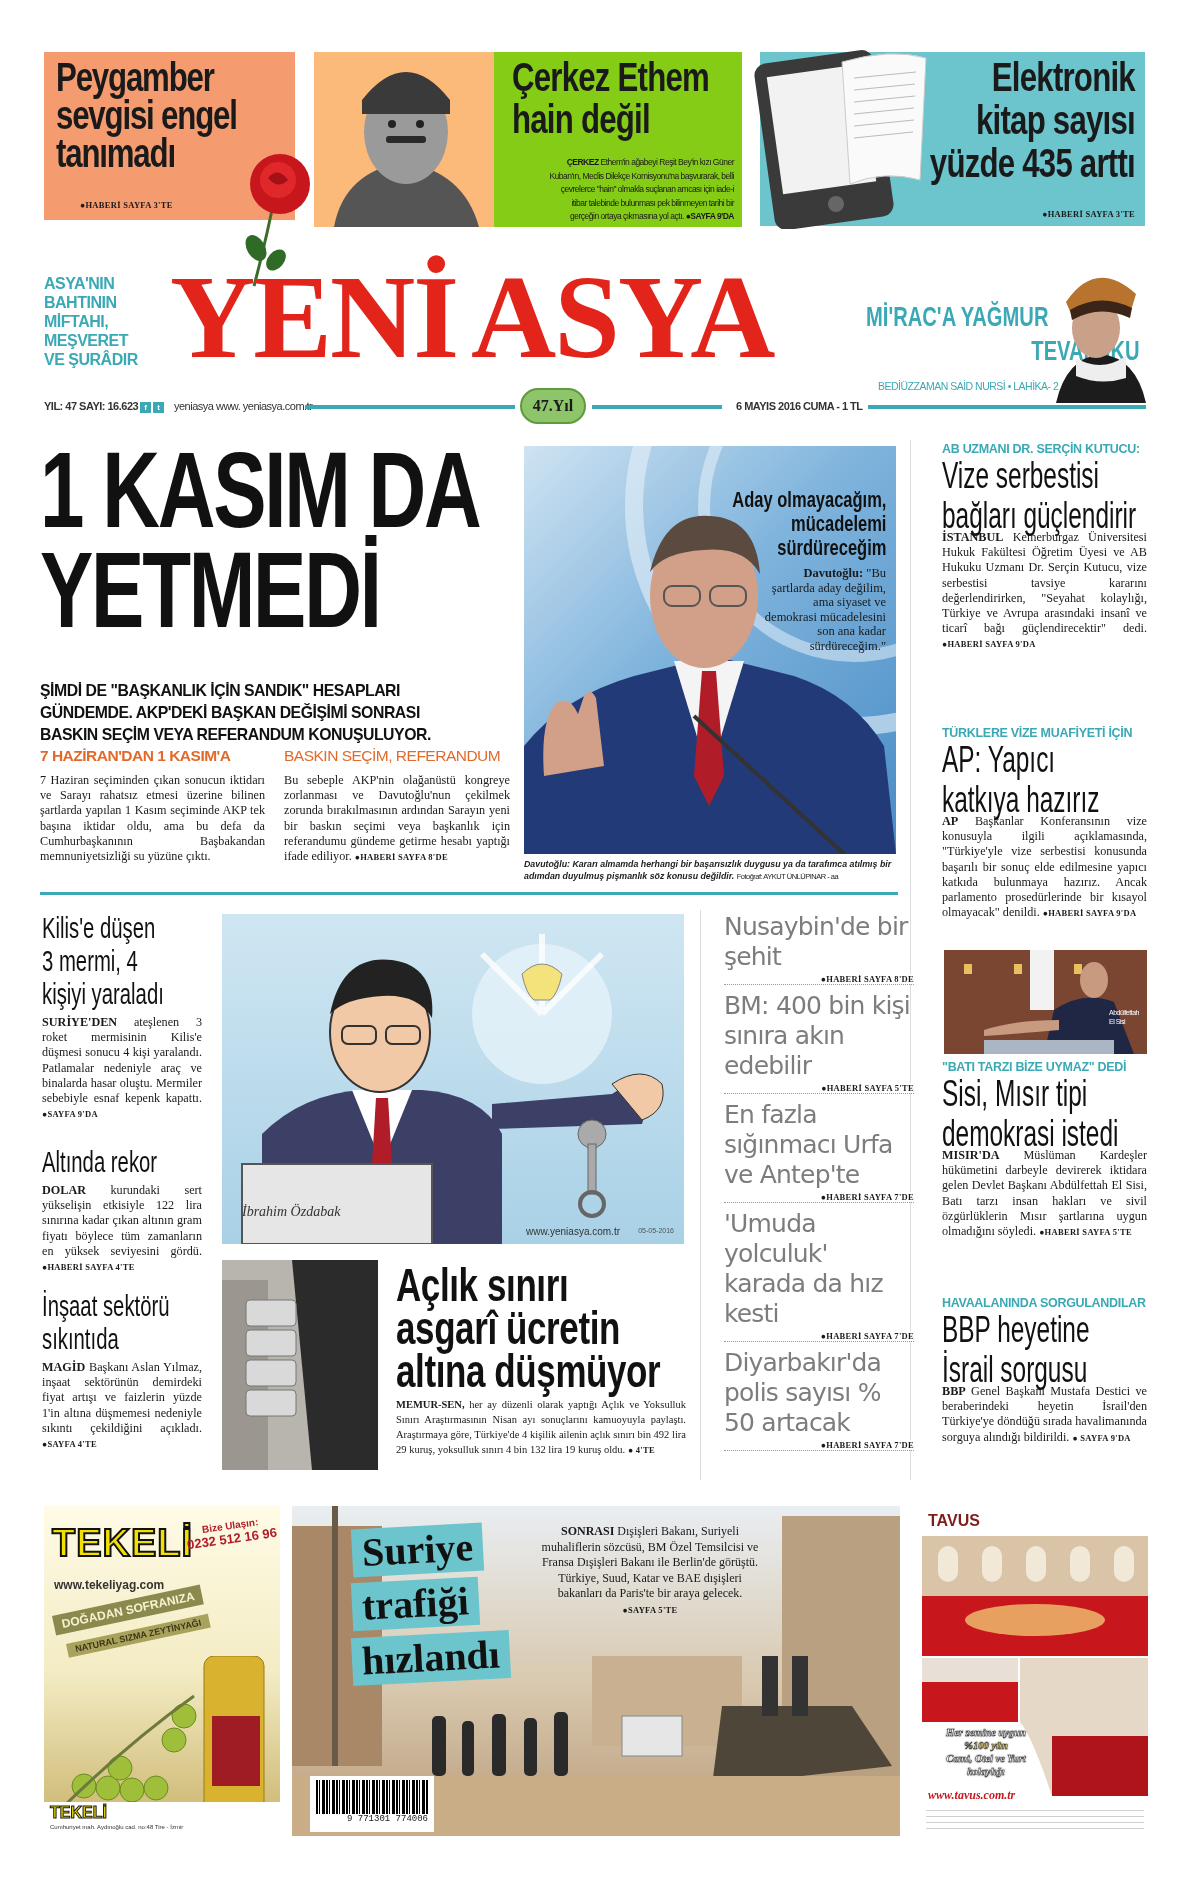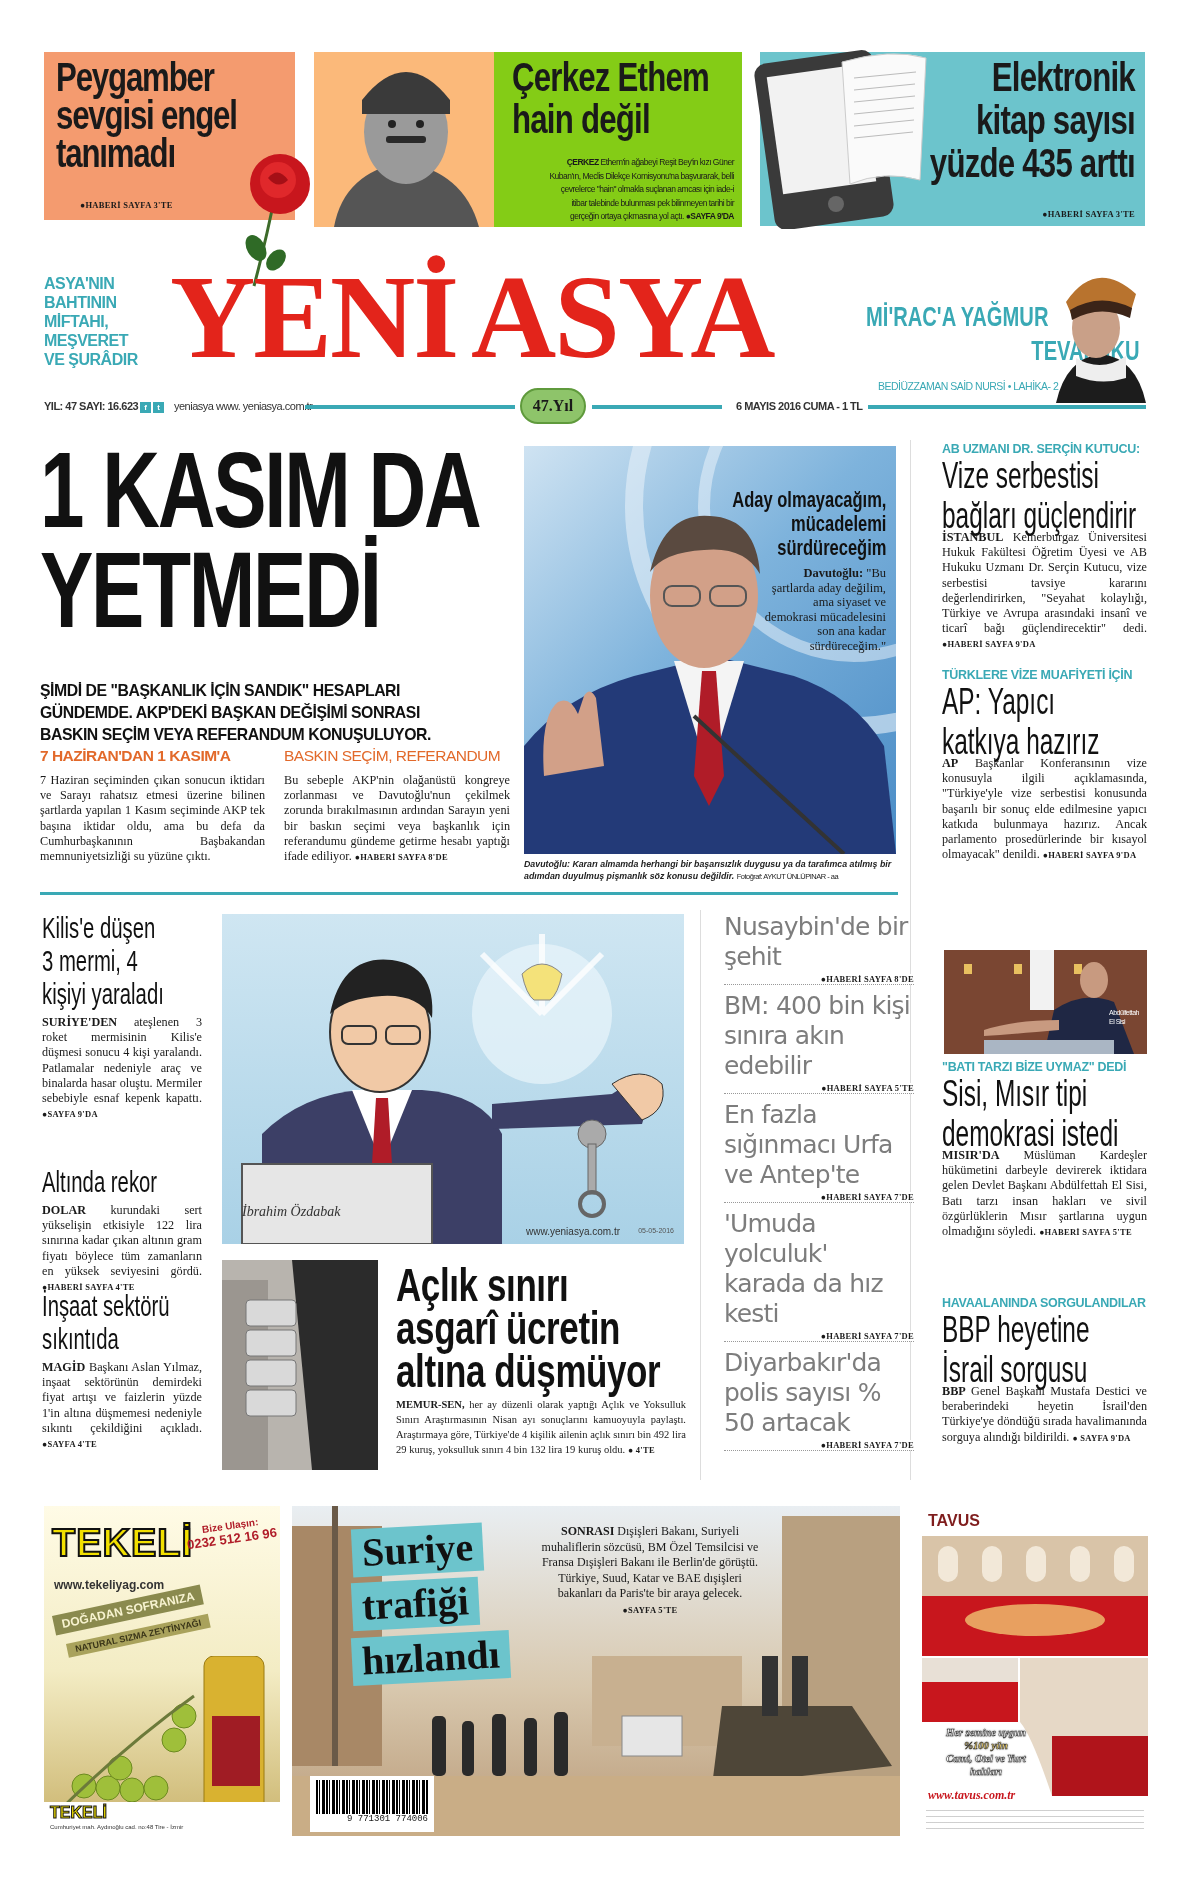--- a/index.html
+++ b/index.html
@@ -178,21 +178,21 @@
 
 <div class="abs" style="left:942px;top:442px;width:205px;">
   <div class="kicker">AB UZMANI DR. SERÇİN KUTUCU:</div>
   <div class="hl" style="font-size:37px;line-height:40px;transform:scaleX(0.66);white-space:nowrap;font-weight:normal;color:#111;width:310px;">
     <div>Vize serbestisi</div>
     <div>bağları güçlendirir</div>
   </div>
   <div class="body-text" style="margin-top:-6px;"><b>İSTANBUL</b> <span>Kemerburgaz Üniversitesi Hukuk Fakültesi Öğretim Üyesi ve AB Hukuku Uzmanı Dr. Serçin Kutucu, vize serbestisi tavsiye kararını değerlendirirken, "Seyahat kolaylığı, Türkiye ve Avrupa arasındaki insanî ve ticarî bağı güçlendirecektir" dedi.</span> <span class="ref">●HABERİ SAYFA 9'DA</span></div>
 </div>
 
-<div class="abs" style="left:942px;top:668px;width:205px;">
+<div class="abs" style="left:942px;top:726px;width:205px;">
   <div class="kicker">TÜRKLERE VİZE MUAFİYETİ İÇİN</div>
   <div class="hl" style="font-size:37px;line-height:40px;transform:scaleX(0.66);white-space:nowrap;font-weight:normal;color:#111;width:310px;">
     <div>AP: Yapıcı</div>
     <div>katkıya hazırız</div>
   </div>
   <div class="body-text" style="margin-top:-6px;"><b>AP</b> <span>Başkanlar Konferansının vize konusuyla ilgili açıklamasında, "Türkiye'yle vize serbestisi konusunda başarılı bir sonuç elde edilmesine yapıcı katkıda bulunmaya hazırız. Ancak parlamento prosedürlerinde bir kısayol olmayacak" denildi.</span> <span class="ref">●HABERİ SAYFA 9'DA</span></div>
 </div>
 
 <div class="abs photo" style="left:944px;top:950px;width:203px;height:104px;background:#6a3a2a;">
   <svg width="203" height="104" viewBox="0 0 203 104">
@@ -228,21 +228,21 @@
 
 <div class="abs" style="left:42px;top:912px;width:160px;">
   <div class="hl" style="font-size:29px;line-height:33px;transform:scaleX(0.7);white-space:nowrap;font-weight:normal;color:#111;width:240px;">
     <div>Kilis'e düşen</div>
     <div>3 mermi, 4</div>
     <div>kişiyi yaraladı</div>
   </div>
   <div class="body-text" style="margin-top:4px;"><b>SURİYE'DEN</b> <span>ateşlenen 3 roket mermisinin Kilis'e düşmesi sonucu 4 kişi yaralandı. Patlamalar nedeniyle araç ve binalarda hasar oluştu. Mermiler sebebiyle esnaf kepenk kapattı.</span> <span class="ref">●SAYFA 9'DA</span></div>
 </div>
 
-<div class="abs" style="left:42px;top:1146px;width:160px;margin-top:20px;">
+<div class="abs" style="left:42px;top:1146px;width:160px;">
   <div class="hl" style="font-size:29px;line-height:33px;transform:scaleX(0.7);white-space:nowrap;font-weight:normal;color:#111;width:240px;">
     <div>Altında rekor</div>
   </div>
   <div class="body-text" style="margin-top:4px;"><b>DOLAR</b> <span>kurundaki sert yükselişin etkisiyle 122 lira sınırına kadar çıkan altının gram fiyatı böylece tüm zamanların en yüksek seviyesini gördü.</span> <span class="ref">●HABERİ SAYFA 4'TE</span></div>
 </div>
 
 <div class="abs" style="left:42px;top:1290px;width:160px;">
   <div class="hl" style="font-size:29px;line-height:33px;transform:scaleX(0.7);white-space:nowrap;font-weight:normal;color:#111;width:240px;">
     <div>İnşaat sektörü</div>
     <div>sıkıntıda</div>
@@ -411,17 +411,17 @@
     <ellipse cx="113" cy="84" rx="70" ry="16" fill="#e8a060"></ellipse>
     <rect x="0" y="122" width="96" height="64" fill="#c8161d"></rect>
     <rect x="0" y="122" width="96" height="24" fill="#e8e0d6"></rect>
     <path d="M98 122 L226 122 L226 260 L130 260 Q110 200 98 186Z" fill="#e6d8c6"></path>
     <rect x="130" y="200" width="96" height="60" fill="#b0141b"></rect>
   </svg>
   <div class="abs" style="left:4px;top:220px;width:120px;font-family:'Liberation Serif',serif;font-style:italic;font-weight:bold;font-size:10.5px;line-height:13px;color:#fff;text-align:center;-webkit-text-stroke:0.5px #333;text-shadow:0 0 2px #333;">
     <div>Her zemine uygun</div>
     <div style="color:#f2d36a;">%100 yün</div>
     <div>Cami, Otel ve Yurt</div>
-    <div>halıları</div>
+    <div>kolaylığı</div>
   </div>
   <div class="abs" style="left:6px;top:282px;font-family:'Liberation Serif',serif;font-style:italic;font-weight:bold;font-size:12px;color:#c8161d;">www.tavus.com.tr</div>
   <div class="abs" style="left:4px;top:304px;width:218px;height:20px;background:repeating-linear-gradient(180deg,#bbb 0 1px,transparent 1px 6px);opacity:0.7;"></div>
 </div>
 
 </body></html>

